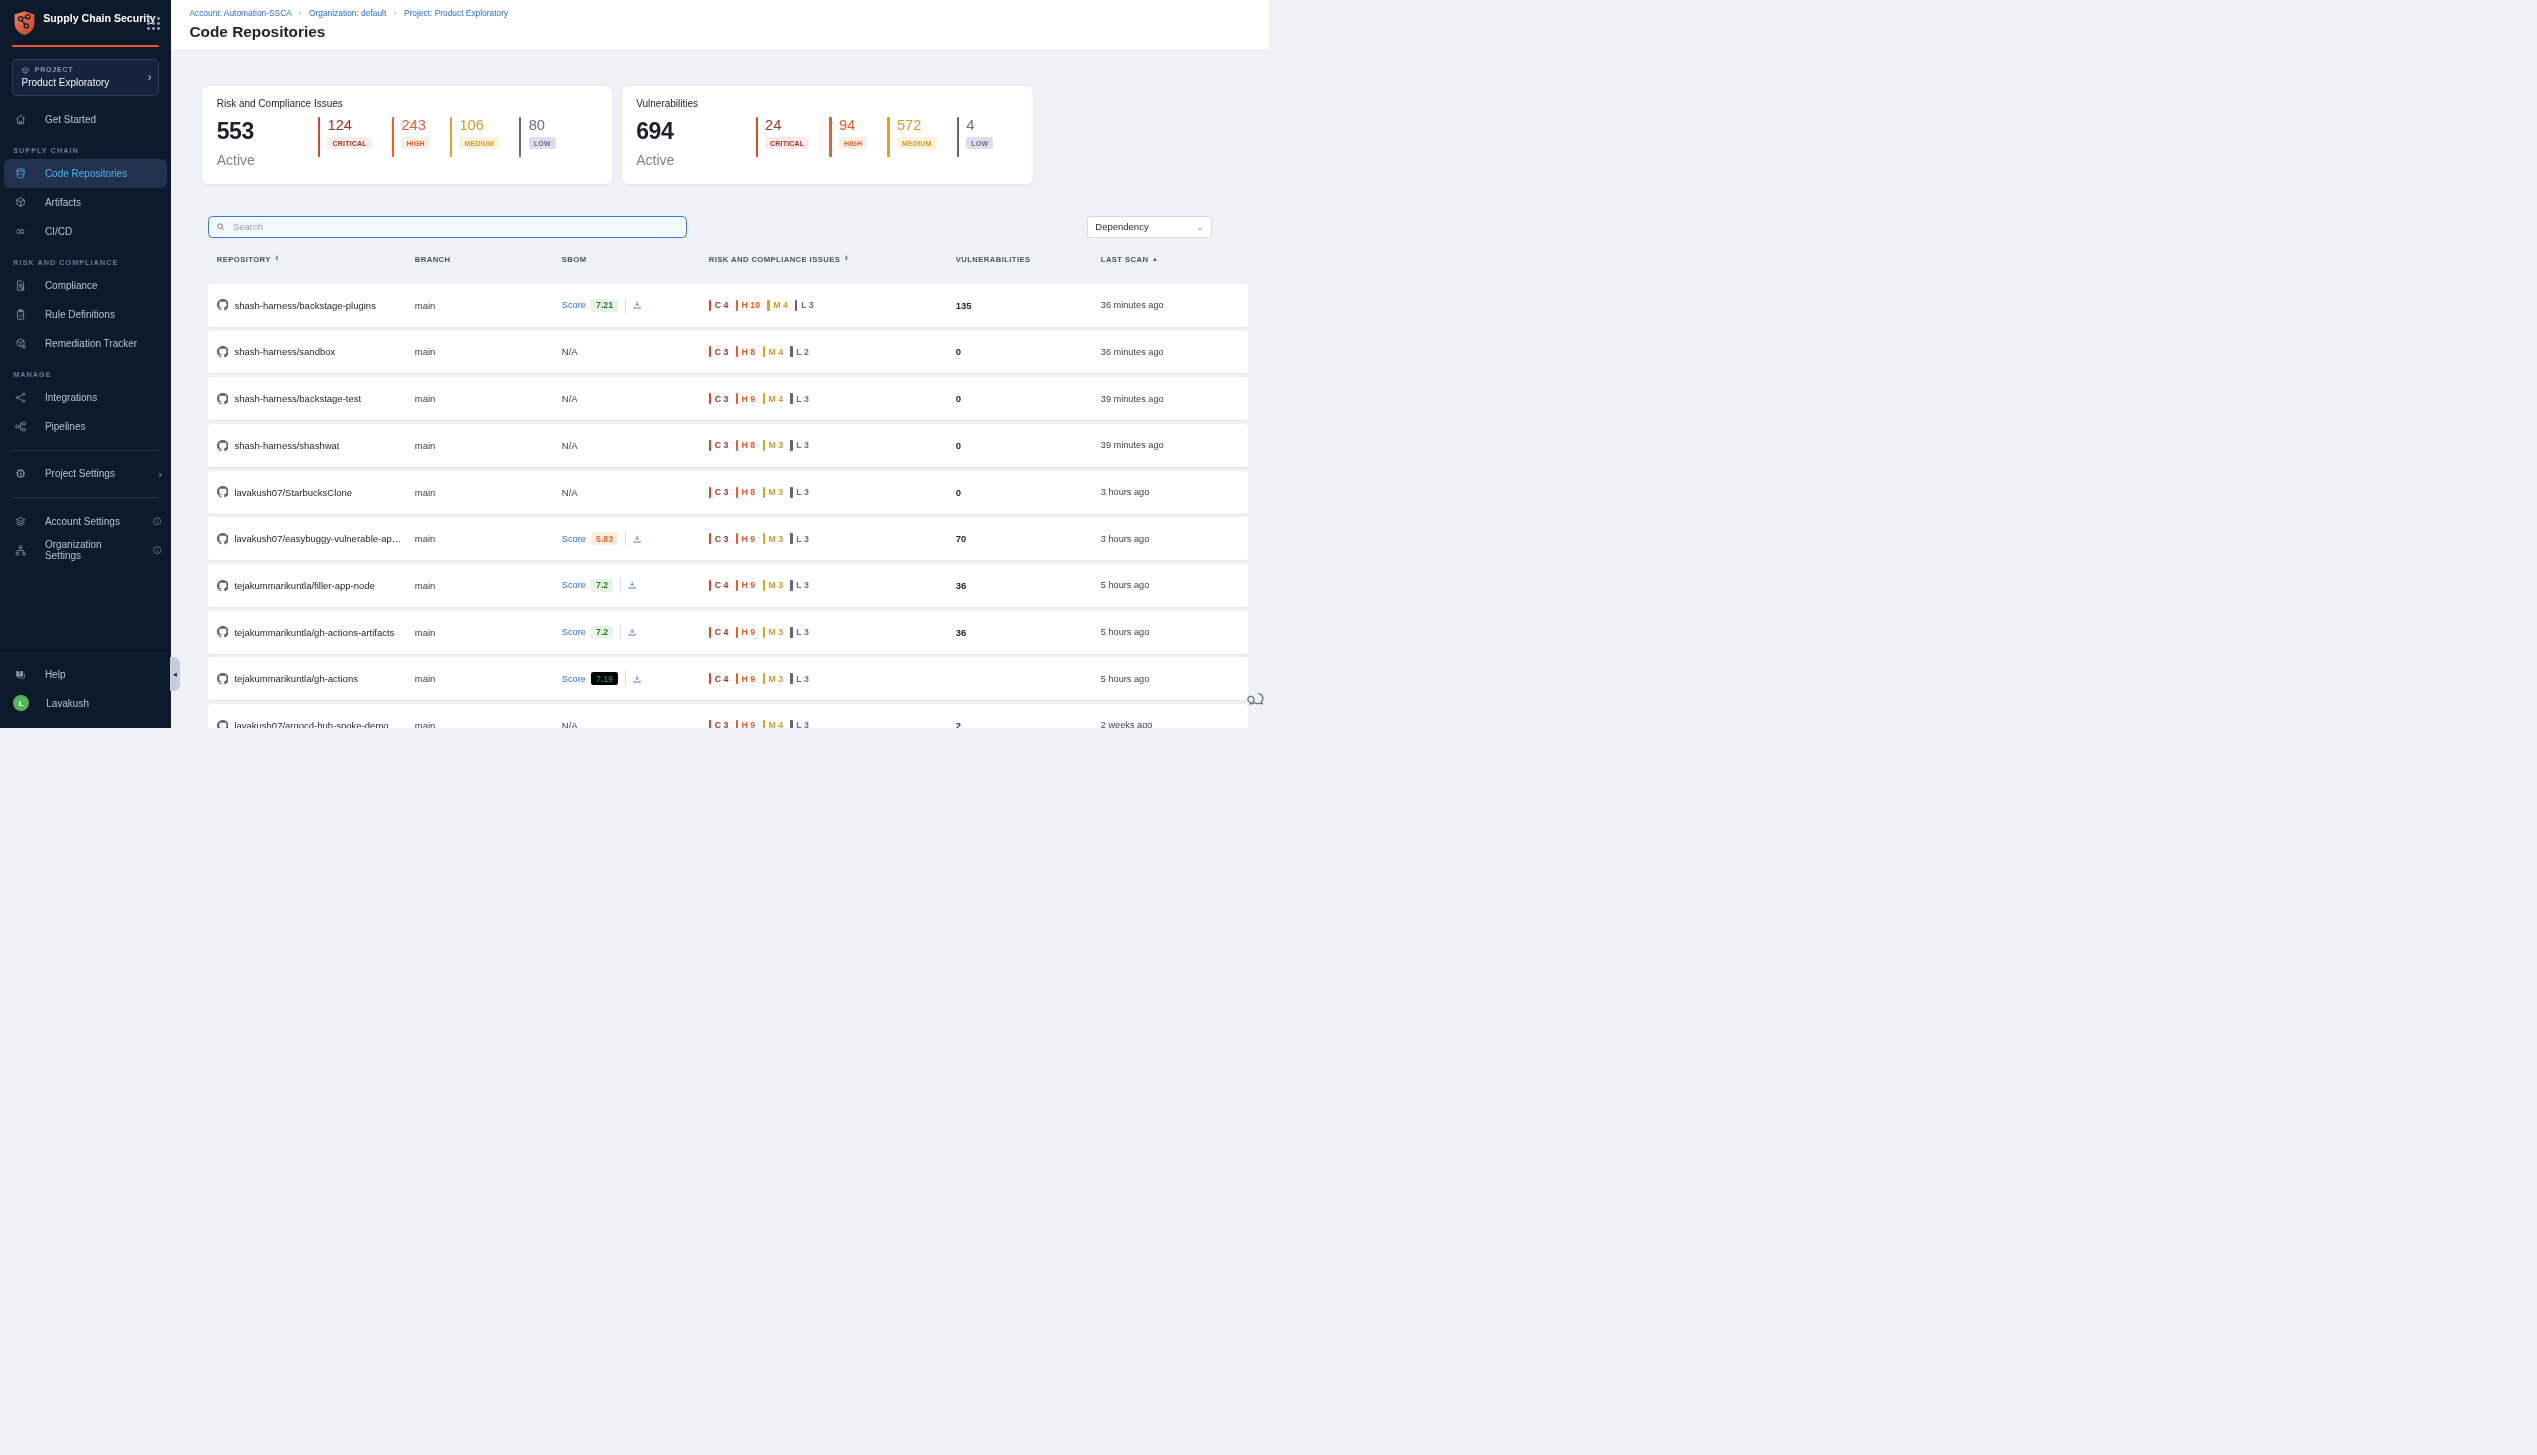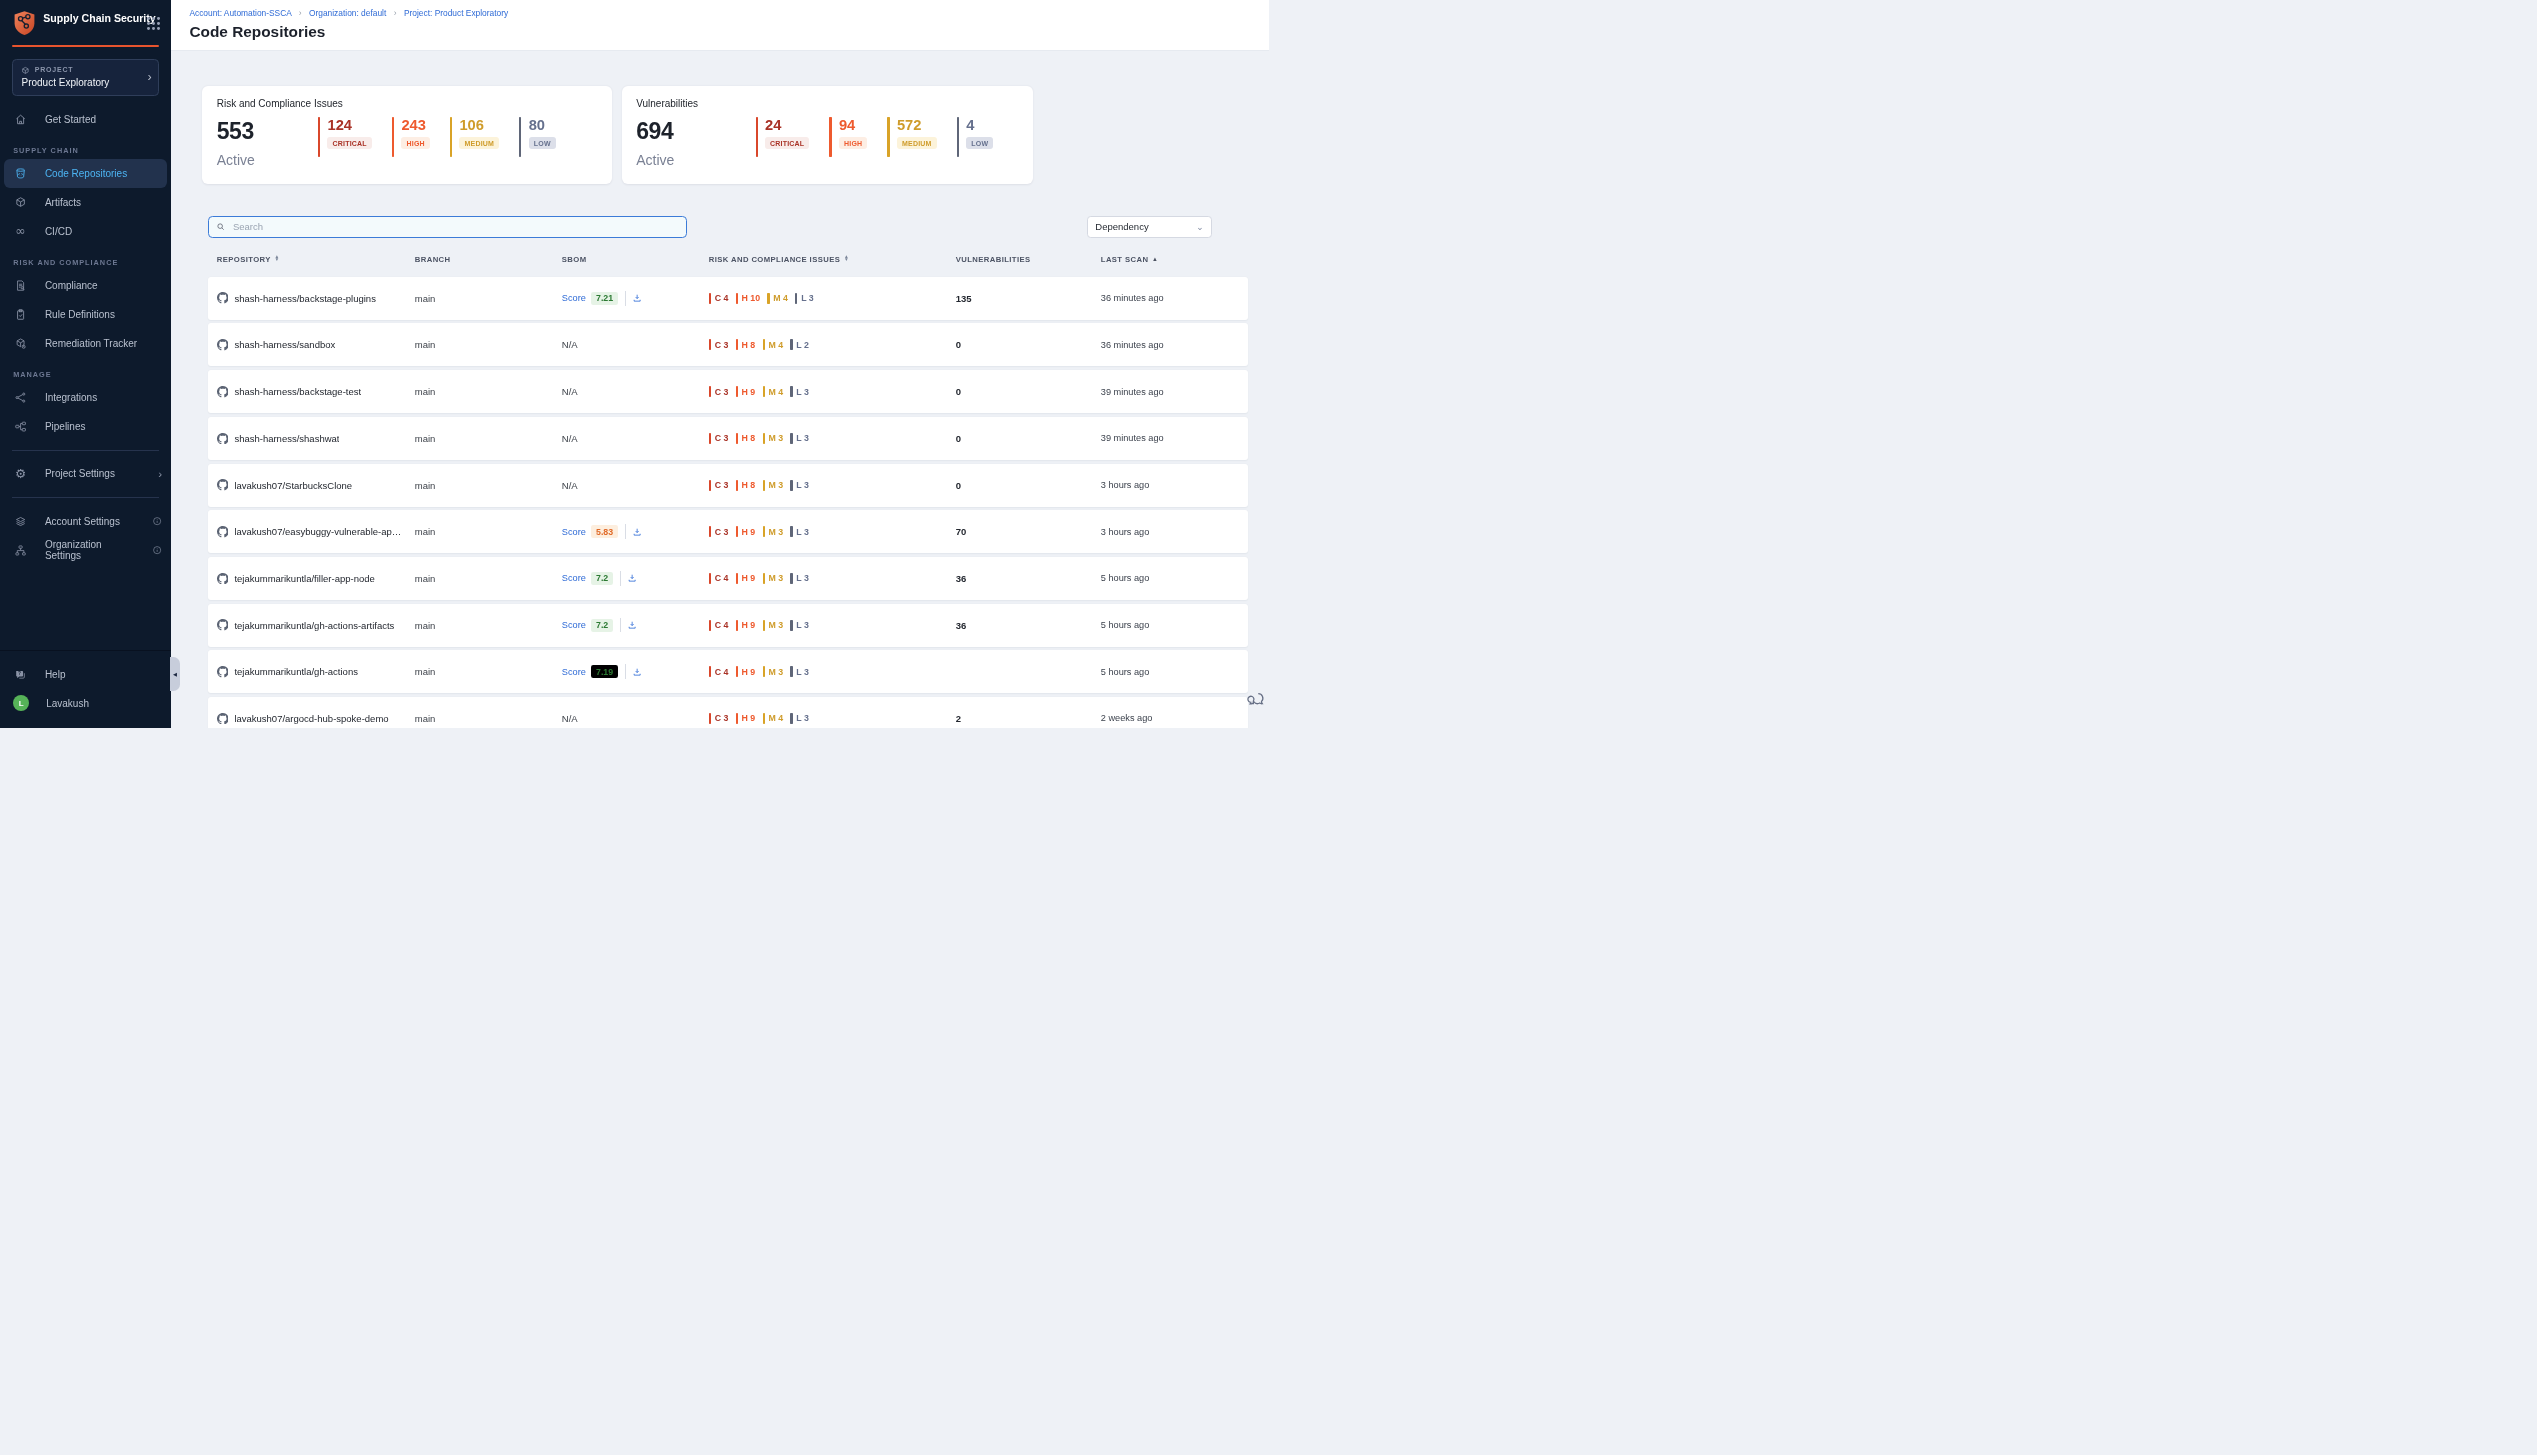--- a/index.html
+++ b/index.html
@@ -56,34 +56,34 @@
   .card-title { font-size:10px; color:#23272e; }
   .big-num { font-size:23px; font-weight:bold; color:#1d222b; margin-top:9.5px; letter-spacing:-0.4px; }
   .card-sub { font-size:14px; color:#7a8194; margin-top:6.6px; }
   .card-gh { position:absolute; right:12.5px; top:9.5px; width:16px; height:16px; color:#6a7187; }
   .watermark { position:absolute; right:10.3px; bottom:-11.7px; font-size:54px; font-weight:600; color:#e2e9f4; letter-spacing:-2.9px; }
   .sev-row { position:absolute; top:31px; display:flex; gap:20px; }
   .card-issues .sev-row { left:116px; }
   .card-vulns  .sev-row { left:134px; }
   .sev { display:flex; gap:7.3px; }
   .sev-bar { width:2.2px; height:40px; border-radius:0.7px; flex:none; }
-  .sev-num { font-size:14.7px; font-weight:bold; display:block; line-height:1.1; }
+  .sev-num { font-size:14.7px; font-weight:normal; display:block; line-height:1.1; }
   .sev-pill { display:inline-block; margin-top:4.4px; font-size:7px; font-weight:bold; padding:2.2px 5.1px; border-radius:2.9px; letter-spacing:0.2px; }
 
   .toolbar { display:flex; align-items:center; margin-top:32px; padding-left:37px; }
   .search-box { width:479px; height:22px; border:1.1px solid #3b7bd8; border-radius:4.4px; background:#f3fafc; display:flex; align-items:center; padding:0 7.3px; gap:5.1px; }
   .search-box svg { width:9.5px; height:9.5px; color:#4a5160; flex:none; }
   .search-box input { border:none; outline:none; background:transparent; font-size:9.5px; color:#333; width:100%; font-family:inherit; }
   .search-box input::placeholder { color:#9aa4b2; }
   .filter-select { margin-left:auto; margin-right:57px; width:125px; height:22px; background:#fff; border:0.7px solid #d5d9e2; border-radius:3.7px; display:flex; align-items:center; justify-content:space-between; padding:0 7.3px; font-size:9.5px; color:#1f242c; cursor:pointer; }
   .fs-chev { color:#7d87a0; font-size:8.8px; }
 
   .table { margin:10.3px 21px 0 37px; }
   .t-head, .t-row { display:grid; grid-template-columns:198px 147px 147px 247px 145px 1fr; align-items:center; padding-left:8.8px; }
-  .t-head { padding-top:6.6px; padding-bottom:13px; font-size:7.7px; font-weight:bold; color:#4c5364; letter-spacing:0.4px; }
+  .t-head { padding-top:6.6px; padding-bottom:20px; font-size:7.7px; font-weight:bold; color:#4c5364; letter-spacing:0.4px; }
   .th { display:flex; align-items:center; gap:3.7px; cursor:pointer; }
   .sort-ud { display:flex; flex-direction:column; line-height:.6; font-size:4.8px; color:#7c879a; }
   .sort-asc { font-size:5.9px; color:#4a5160; }
   .t-row { background:#fff; height:43px; border-radius:2.9px; margin-bottom:3.7px; box-shadow:0 0.7px 1.5px rgba(20,30,50,.05); font-size:9.5px; color:#23272f; cursor:pointer; }
   .cell-repo { display:flex; align-items:center; gap:5.9px; padding-right:11.7px; }
   .cell-repo svg { width:11.7px; height:11.7px; color:#5b6373; flex:none; }
   .repo-name { white-space:nowrap; overflow:hidden; text-overflow:ellipsis; }
   .branch, .na { color:#3a3f47; }
   .score-wrap { display:flex; align-items:center; gap:5.1px; }
   .score-lbl { color:#2f6bd6; font-size:9.2px; }

